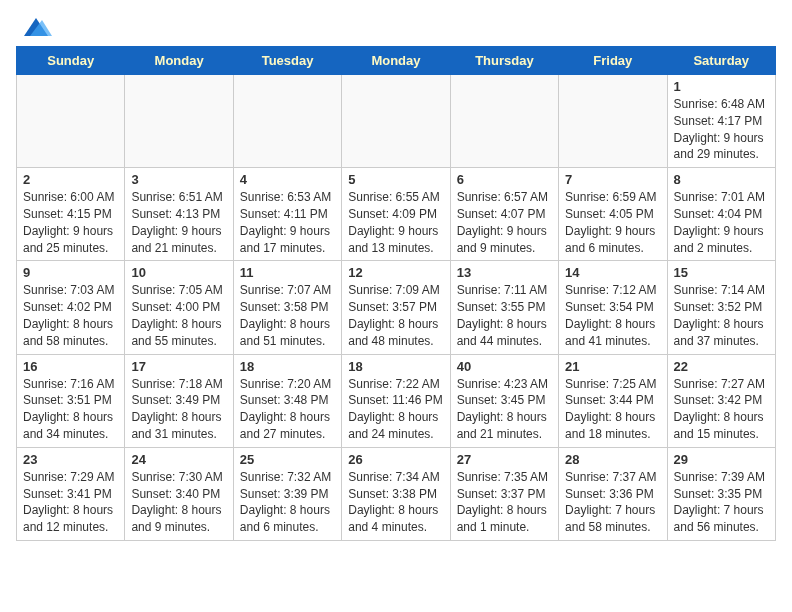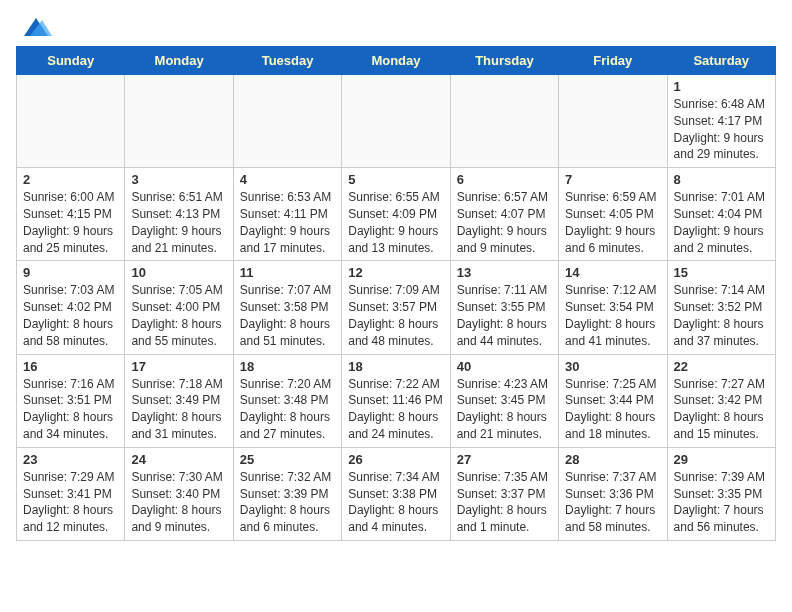--- a/index.html
+++ b/index.html
@@ -243,21 +243,21 @@
 Sunset: 11:46 PM
 Daylight: 8 hours and 24 minutes.</div>
         </td>
         <td>
           <span class="day-number">40</span>
           <div class="day-info">Sunrise: 4:23 AM
 Sunset: 3:45 PM
 Daylight: 8 hours and 21 minutes.</div>
         </td>
         <td>
-          <span class="day-number">30</span>
+          <span class="day-number">21</span>
           <div class="day-info">Sunrise: 7:25 AM
 Sunset: 3:44 PM
 Daylight: 8 hours and 18 minutes.</div>
         </td>
         <td>
           <span class="day-number">22</span>
           <div class="day-info">Sunrise: 7:27 AM
 Sunset: 3:42 PM
 Daylight: 8 hours and 15 minutes.</div>
         </td>

